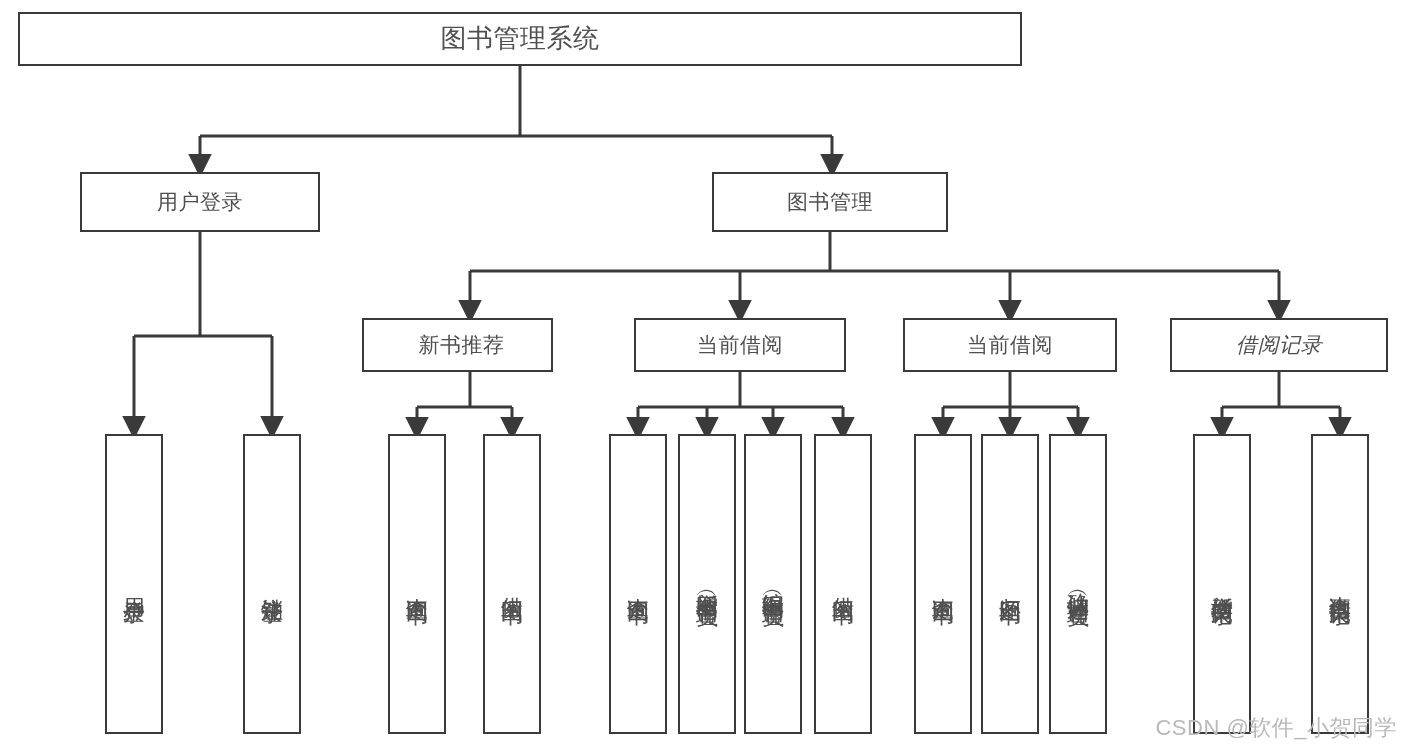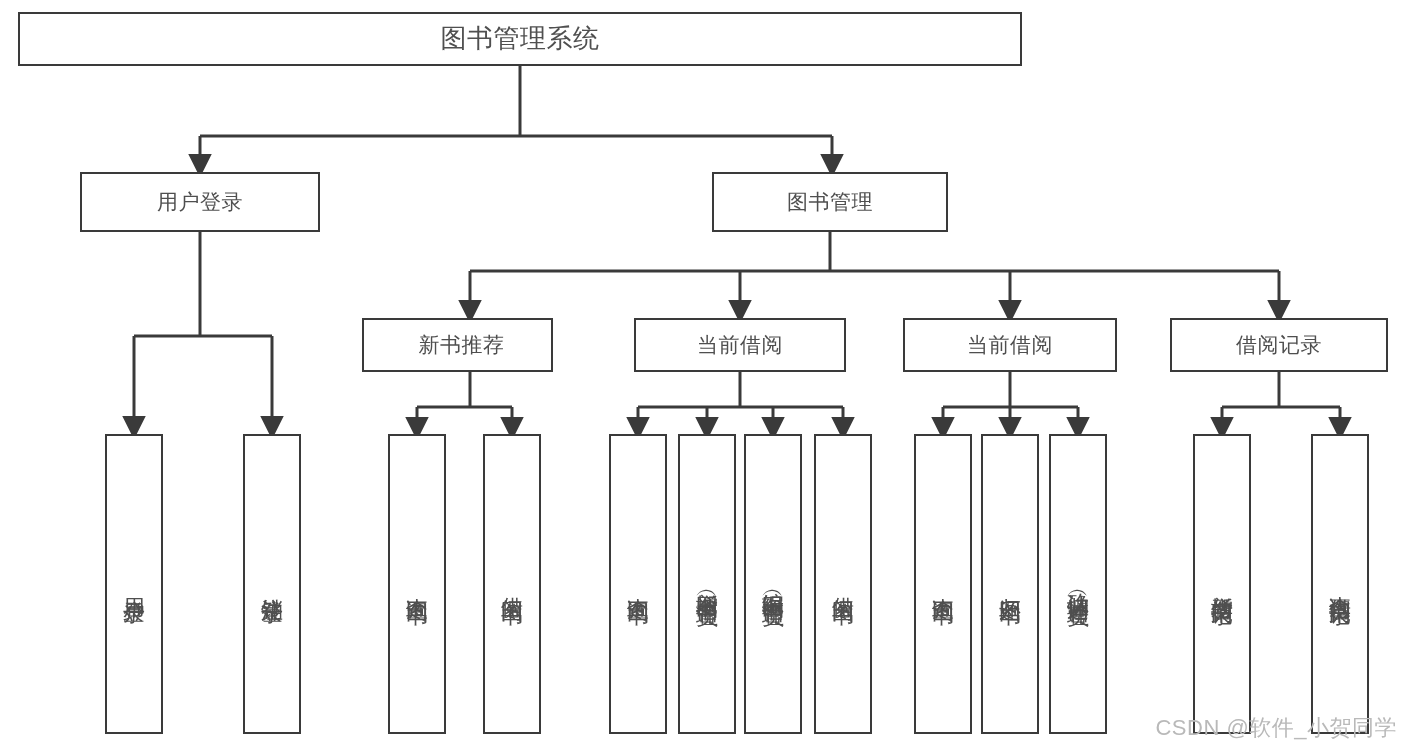--- a/index.html
+++ b/index.html
@@ -127,21 +127,21 @@
 
   <div class="node" style="left:362px;top:318px;width:191px;height:54px;padding-left:8px;">
     <span class="label">新书推荐</span>
   </div>
   <div class="node" style="left:634px;top:318px;width:212px;height:54px;">
     <span class="label">当前借阅</span>
   </div>
   <div class="node" style="left:903px;top:318px;width:214px;height:54px;">
     <span class="label">当前借阅</span>
   </div>
-  <div class="node" style="left:1170px;top:318px;width:218px;height:54px;">
+  <div class="node" style="left:1170px;top:318px;width:218px;height:54px;font-style:italic;">
     <span class="label">借阅记录</span>
   </div>
 
   <div class="node vertical" style="left:105px;top:434px;width:58px;height:300px;">
     <span class="label">用户登录</span>
   </div>
   <div class="node vertical" style="left:243px;top:434px;width:58px;height:300px;">
     <span class="label">注销登录</span>
   </div>
 

